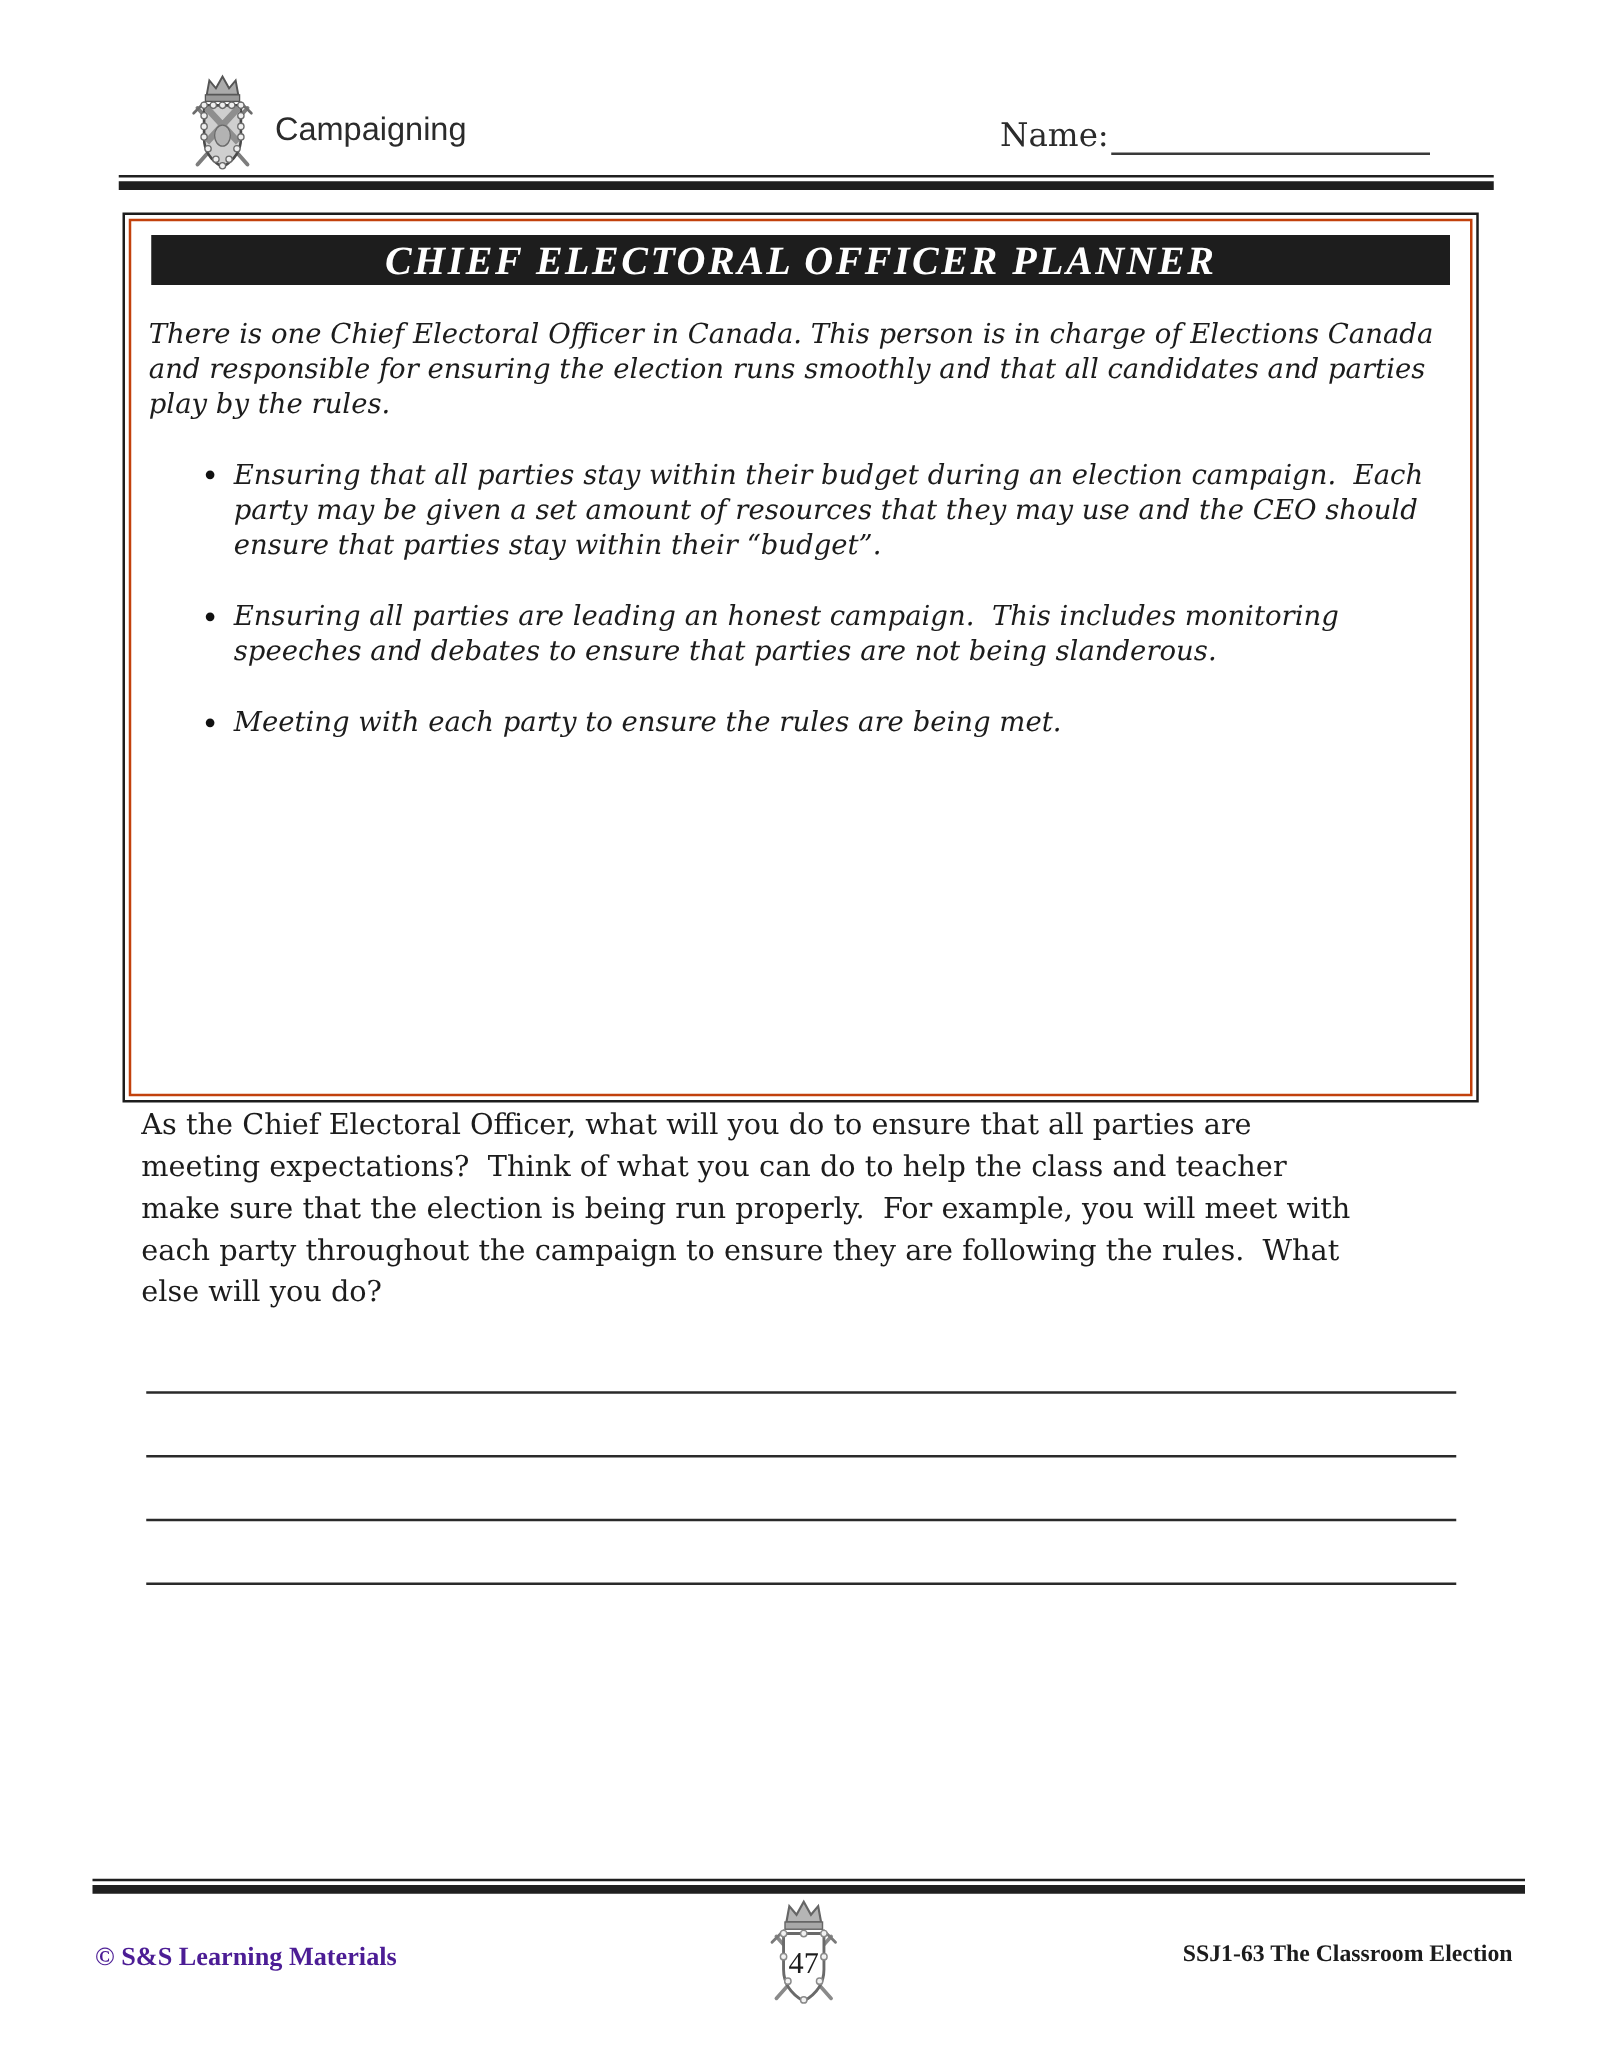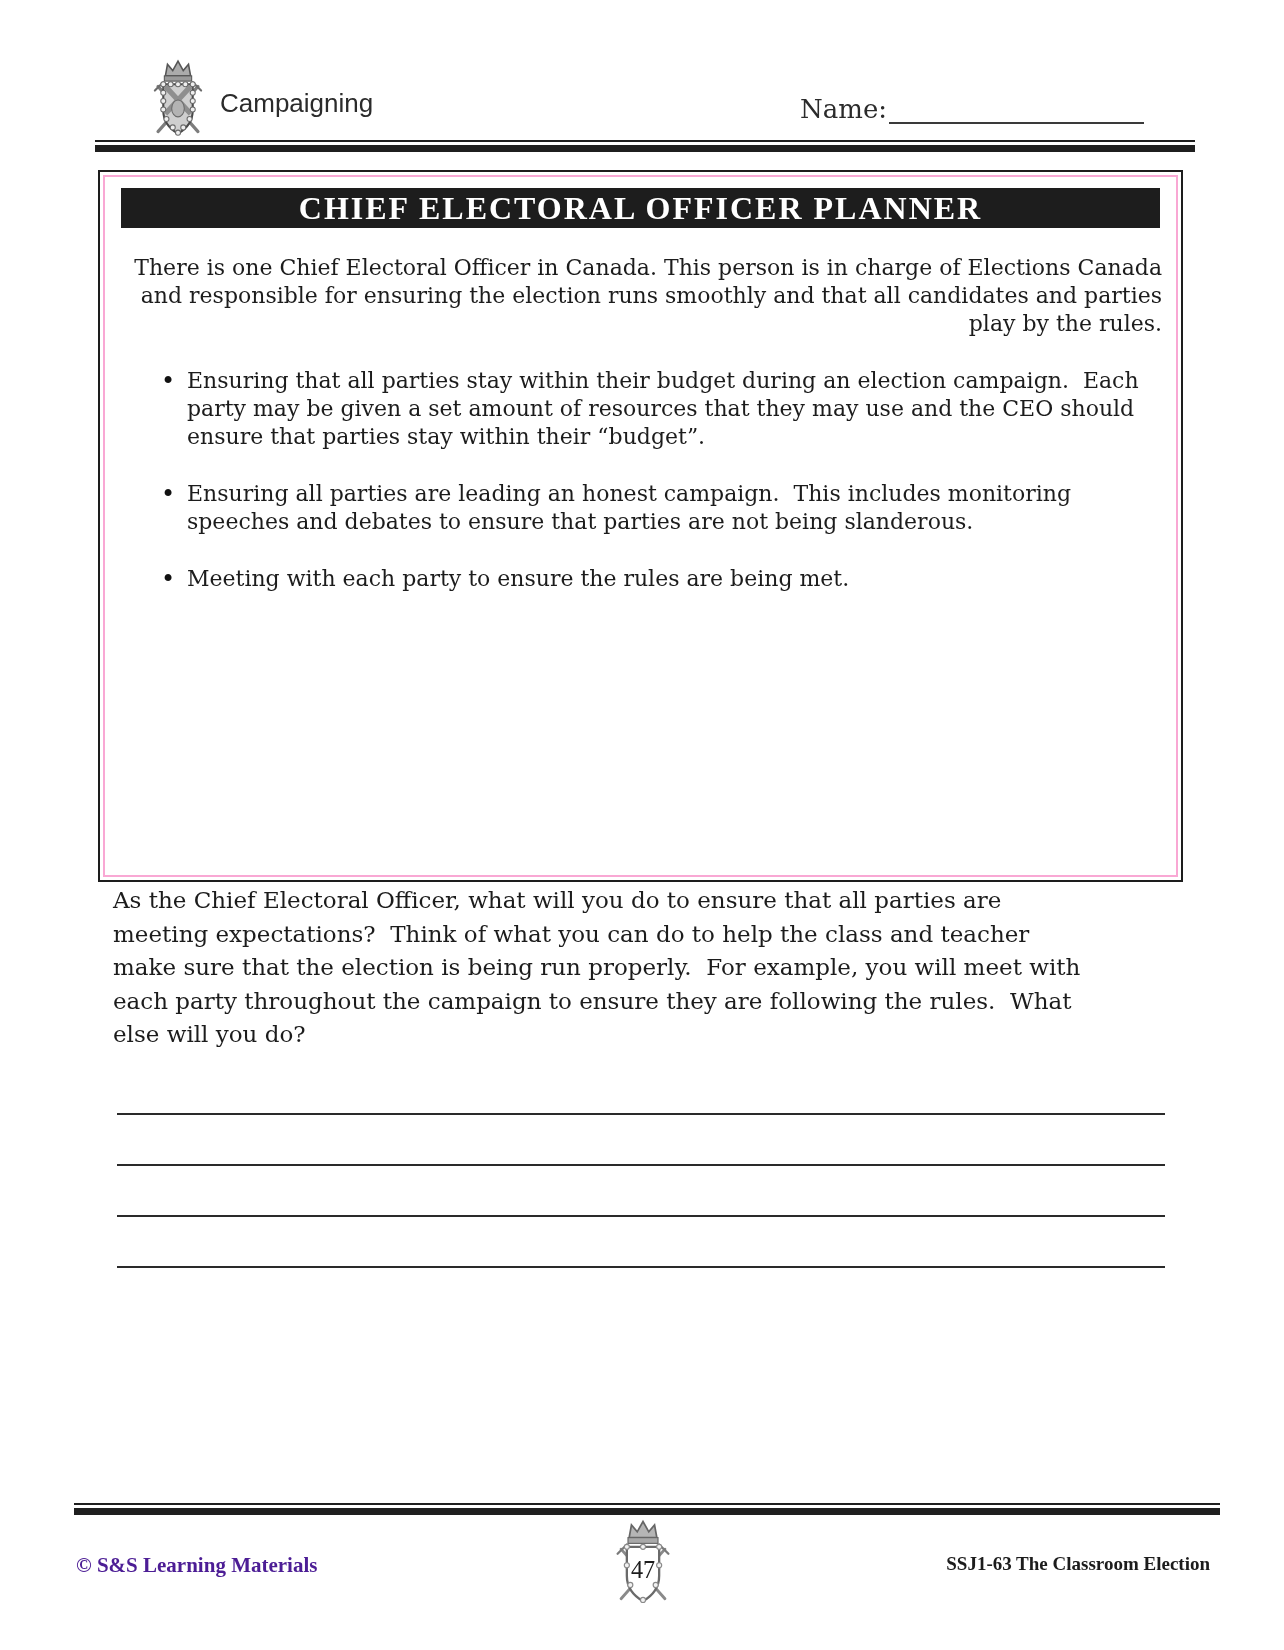--- a/index.html
+++ b/index.html
@@ -26,30 +26,30 @@
   .double-rule .thick { height:7px; background:#1f1f1f; margin-top:3px; }
   .rule-header { top:140px; }
   .rule-footer { top:1503px; left:74px; width:1146px; }
 
   
   .planner-box {
     position:absolute; left:98px; top:170px; width:1085px; height:712px;
     border:2px solid #1d1d1d; padding:3px; box-sizing:border-box;
   }
   .planner-inner {
-    border:2px solid #f9a8d4; width:100%; height:100%;
-    box-sizing:border-box; padding:11px 14px 0 14px; overflow:hidden;
+    border:2px solid #c2410c; width:100%; height:100%;
+    box-sizing:border-box; padding:11px 14px 0 14px; overflow:hidden;font-style:italic;
   }
   .title-banner {
     background:#1d1d1d; height:40px; line-height:40px; text-align:center;
     color:#ffffff; font-family:"Liberation Serif", serif; font-weight:bold;
     font-size:32px; letter-spacing:2px; margin:0 2px 26px 2px;
   }
   .planner-inner p { margin:0; font-size:22px; line-height:28px; }
-  .planner-intro { margin-bottom:29px !important;text-align:right; }
+  .planner-intro { margin-bottom:29px !important; }
   .planner-lead  { margin-bottom:27px !important; }
   .bullet-list { margin:0; padding:0 0 0 42px; list-style:none; }
   .bullet-list li {
     position:relative; padding-left:26px; margin-bottom:29px;
     font-size:22px; line-height:28px; max-width:960px;
   }
   .bullet-list li::before {
     content:"\2022"; position:absolute; left:0; top:0; font-size:24px; color:#111;
   }
 

